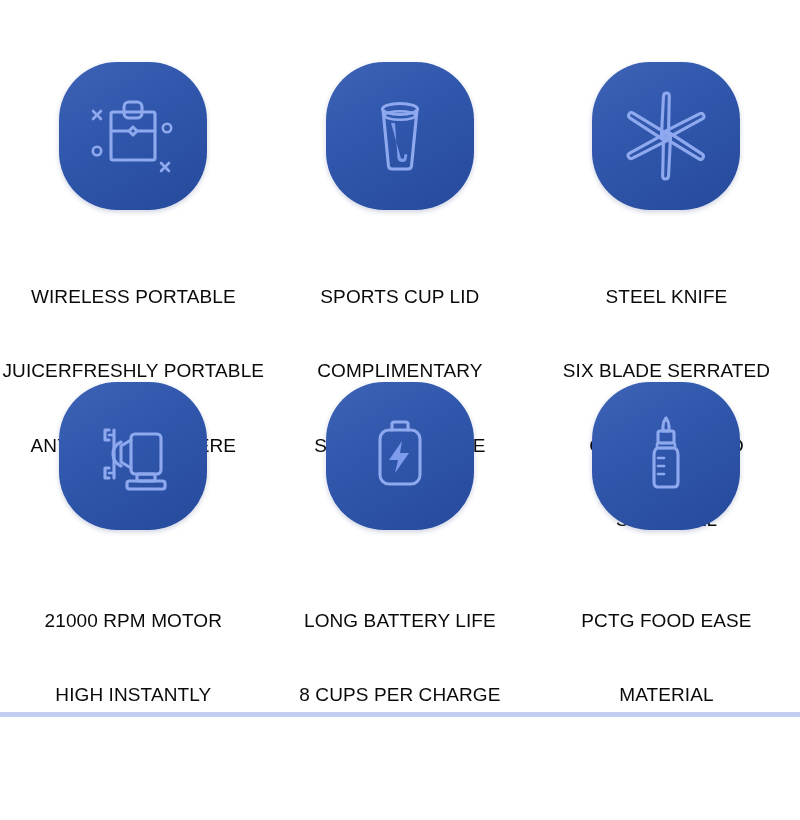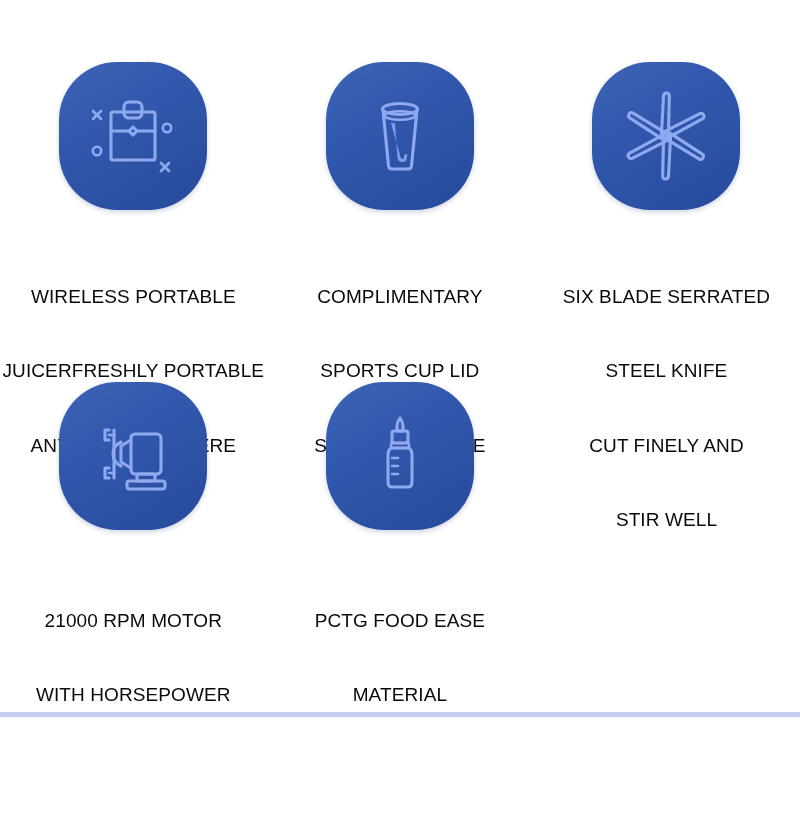--- a/index.html
+++ b/index.html
@@ -163,22 +163,22 @@
       <div class="feature-cell">
         <div class="tile">
           <svg width="92" height="92" viewBox="0 0 92 92">
             <path class="stroke" d="M29 20 L34.5 76 Q35 79 38 79 L54 79 Q57 79 57.5 76 L63 20"></path>
             <ellipse class="stroke" cx="46" cy="19" rx="17.5" ry="5.5"></ellipse>
             <ellipse class="stroke-thin" cx="46" cy="25.5" rx="15.5" ry="4.2"></ellipse>
             <path class="fill-soft" d="M37 33 L41 33 L43.5 68 Q44 72 48.5 72 Q52 72 52.6 69 L53.4 64.5 L50.6 64 L50 67.6 Q49.7 69 48.6 69 Q47 69 46.7 67.6 Z"></path>
           </svg>
         </div>
         <div class="caption">
+          <span class="caption-line">SPORTS CUP LID</span>
           <span class="caption-line">COMPLIMENTARY</span>
-          <span class="caption-line">SPORTS CUP LID</span>
           <span class="caption-line">START WITH EASE</span>
         </div>
       </div>
 
       <div class="feature-cell">
         <div class="tile">
           <svg width="96" height="96" viewBox="0 0 96 96">
             <g class="stroke" transform="translate(48,48)">
               <g>
                 <path d="M-4.5 -2 L-2.5 -40 Q-2.2 -43 0.6 -43 Q3.4 -43 3.3 -40 L2.5 -2 Z"></path>
@@ -197,22 +197,22 @@
               </g>
               <g transform="rotate(300)">
                 <path d="M-4.5 -2 L-2.5 -40 Q-2.2 -43 0.6 -43 Q3.4 -43 3.3 -40 L2.5 -2 Z"></path>
               </g>
               <circle class="stroke-thin" cx="0" cy="0" r="4.5"></circle>
               <circle class="fill-mid" cx="0" cy="0" r="1.9"></circle>
             </g>
           </svg>
         </div>
         <div class="caption">
+          <span class="caption-line">STEEL KNIFE</span>
           <span class="caption-line">SIX BLADE SERRATED</span>
-          <span class="caption-line">STEEL KNIFE</span>
           <span class="caption-line">CUT FINELY AND</span>
           <span class="caption-line">STIR WELL</span>
         </div>
       </div>
 
     </div>
 
     <div class="feature-row feature-row-bottom">
 
       <div class="feature-cell">
@@ -225,26 +225,39 @@
             <path class="stroke" d="M22 20 L18 20 L18 30 L22 30"></path>
             <path class="stroke" d="M22 58 L18 58 L18 68 L22 68"></path>
             <line class="stroke-thin" x1="22" y1="25" x2="27" y2="25"></line>
             <line class="stroke-thin" x1="22" y1="63" x2="27" y2="63"></line>
             <rect class="stroke" x="50" y="64" width="18" height="7" rx="1.5"></rect>
             <rect class="stroke" x="40" y="71" width="38" height="8" rx="2.5"></rect>
           </svg>
         </div>
         <div class="caption">
           <span class="caption-line">21000 RPM MOTOR</span>
-          <span class="caption-line">WITH HORSEPOWER</span>
+          <span class="caption-line">HIGH INSTANTLY</span>
           <span class="caption-line">INSTANTLY</span>
           
         </div>
       </div>
 
+      <div class="feature-cell">
+        <div class="tile">
+          <svg width="92" height="92" viewBox="0 0 92 92">
+            <rect class="stroke" x="26" y="20" width="40" height="54" rx="9"></rect>
+            <path class="stroke" d="M38 20 L38 14 Q38 12 40 12 L52 12 Q54 12 54 14 L54 20"></path>
+            <path class="fill-soft" d="M48 31 L35 50 L44 50 L41 63 L55 43 L46 43 Z"></path>
+          </svg>
+        </div>
+        <div class="caption">
+          <span class="caption-line">LONG BATTERY LIFE</span>
+          <span class="caption-line">8 CUPS PER CHARGE</span>
+        </div>
+      </div>
 
       <div class="feature-cell">
         <div class="tile">
           <svg width="92" height="92" viewBox="0 0 92 92">
             <path class="stroke" d="M46 8 Q43 12 43 16 L43 21 L49 21 L49 16 Q49 12 46 8 Z"></path>
             <path class="stroke" d="M40 21 L52 21 Q54 21 54 23 L54 31 Q54 33 52 33 L40 33 Q38 33 38 31 L38 23 Q38 21 40 21 Z"></path>
             <rect class="stroke-thin" x="37" y="33" width="18" height="5" rx="1.5"></rect>
             <path class="stroke" d="M37 38 L55 38 Q58 40 58 45 L58 72 Q58 77 54 77 L38 77 Q34 77 34 72 L34 45 Q34 40 37 38 Z"></path>
             <g class="stroke-thin">
               <line x1="38" y1="48" x2="44" y2="48"></line>

